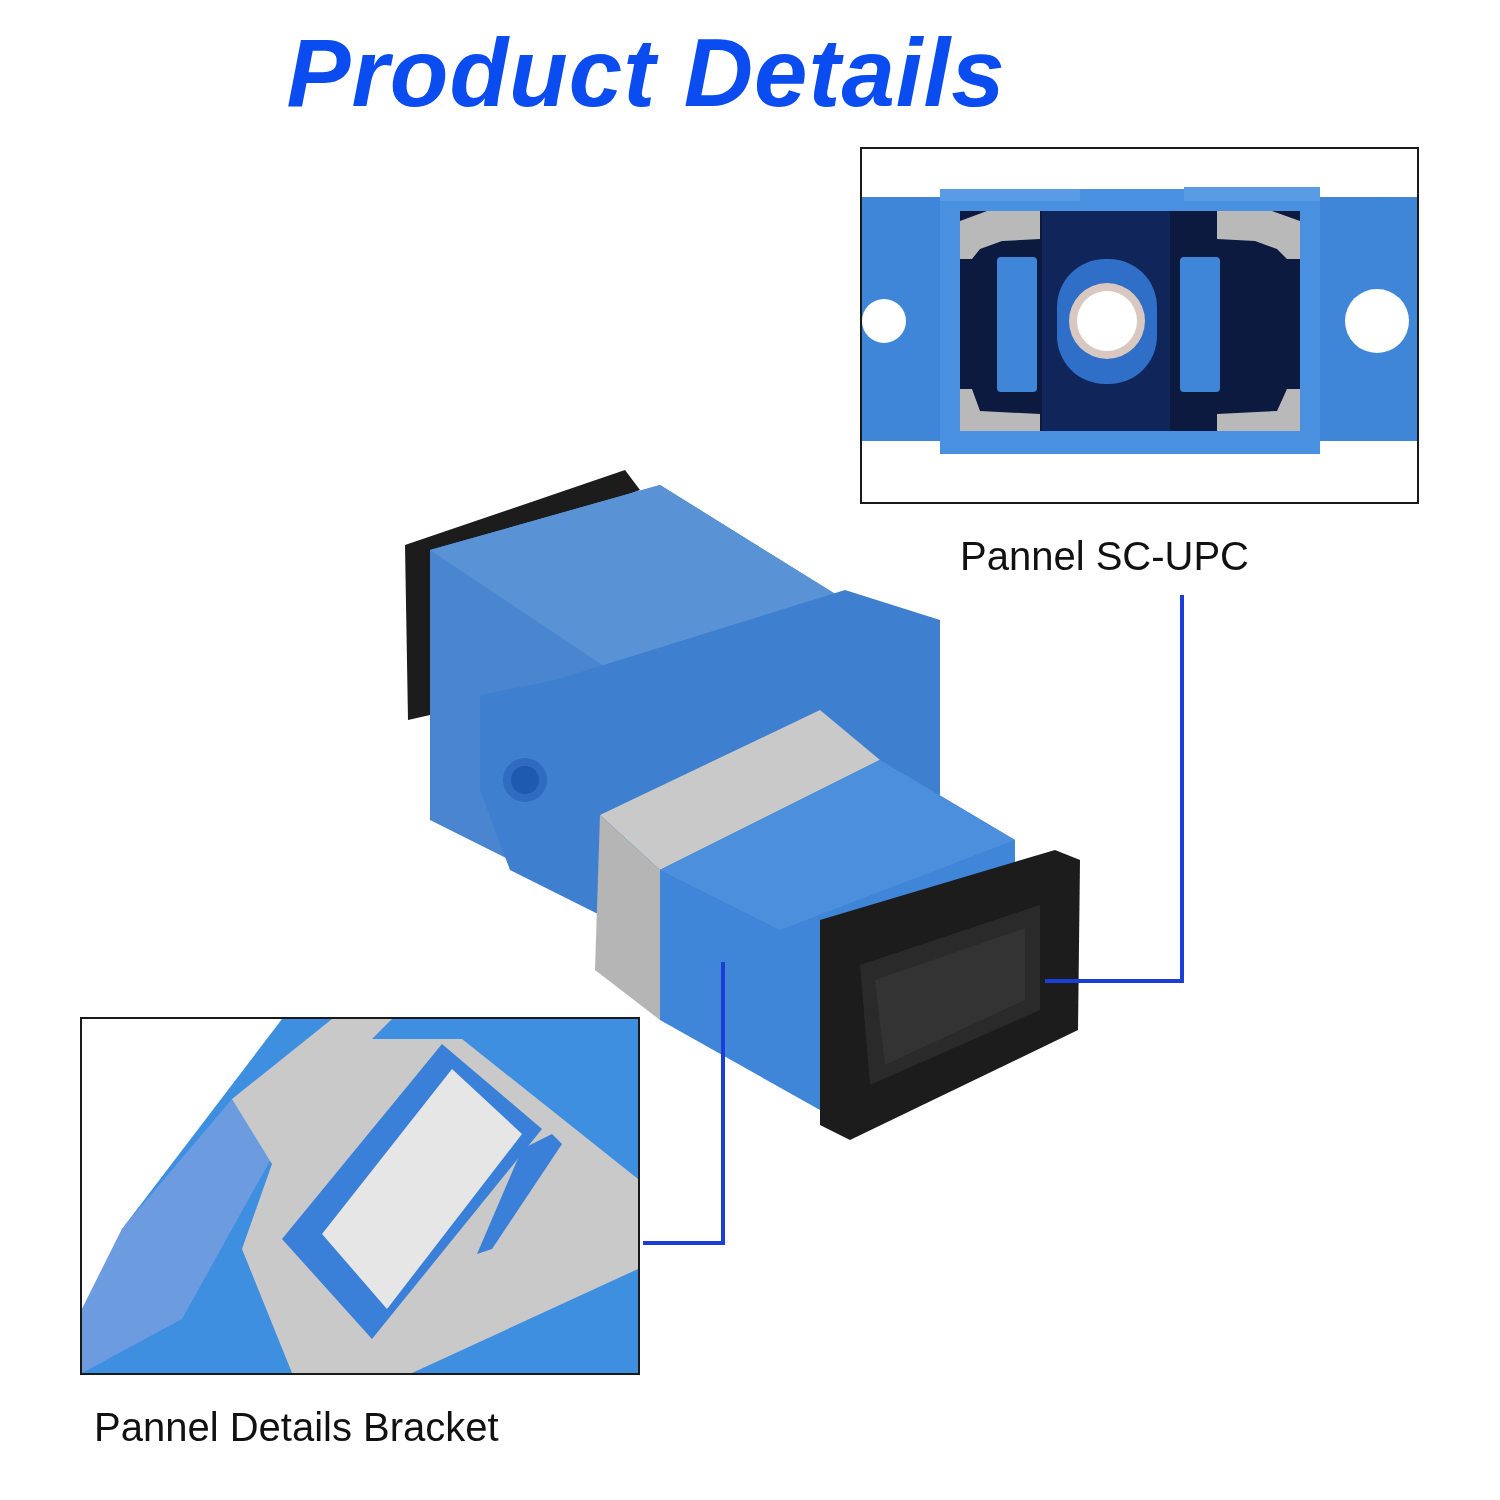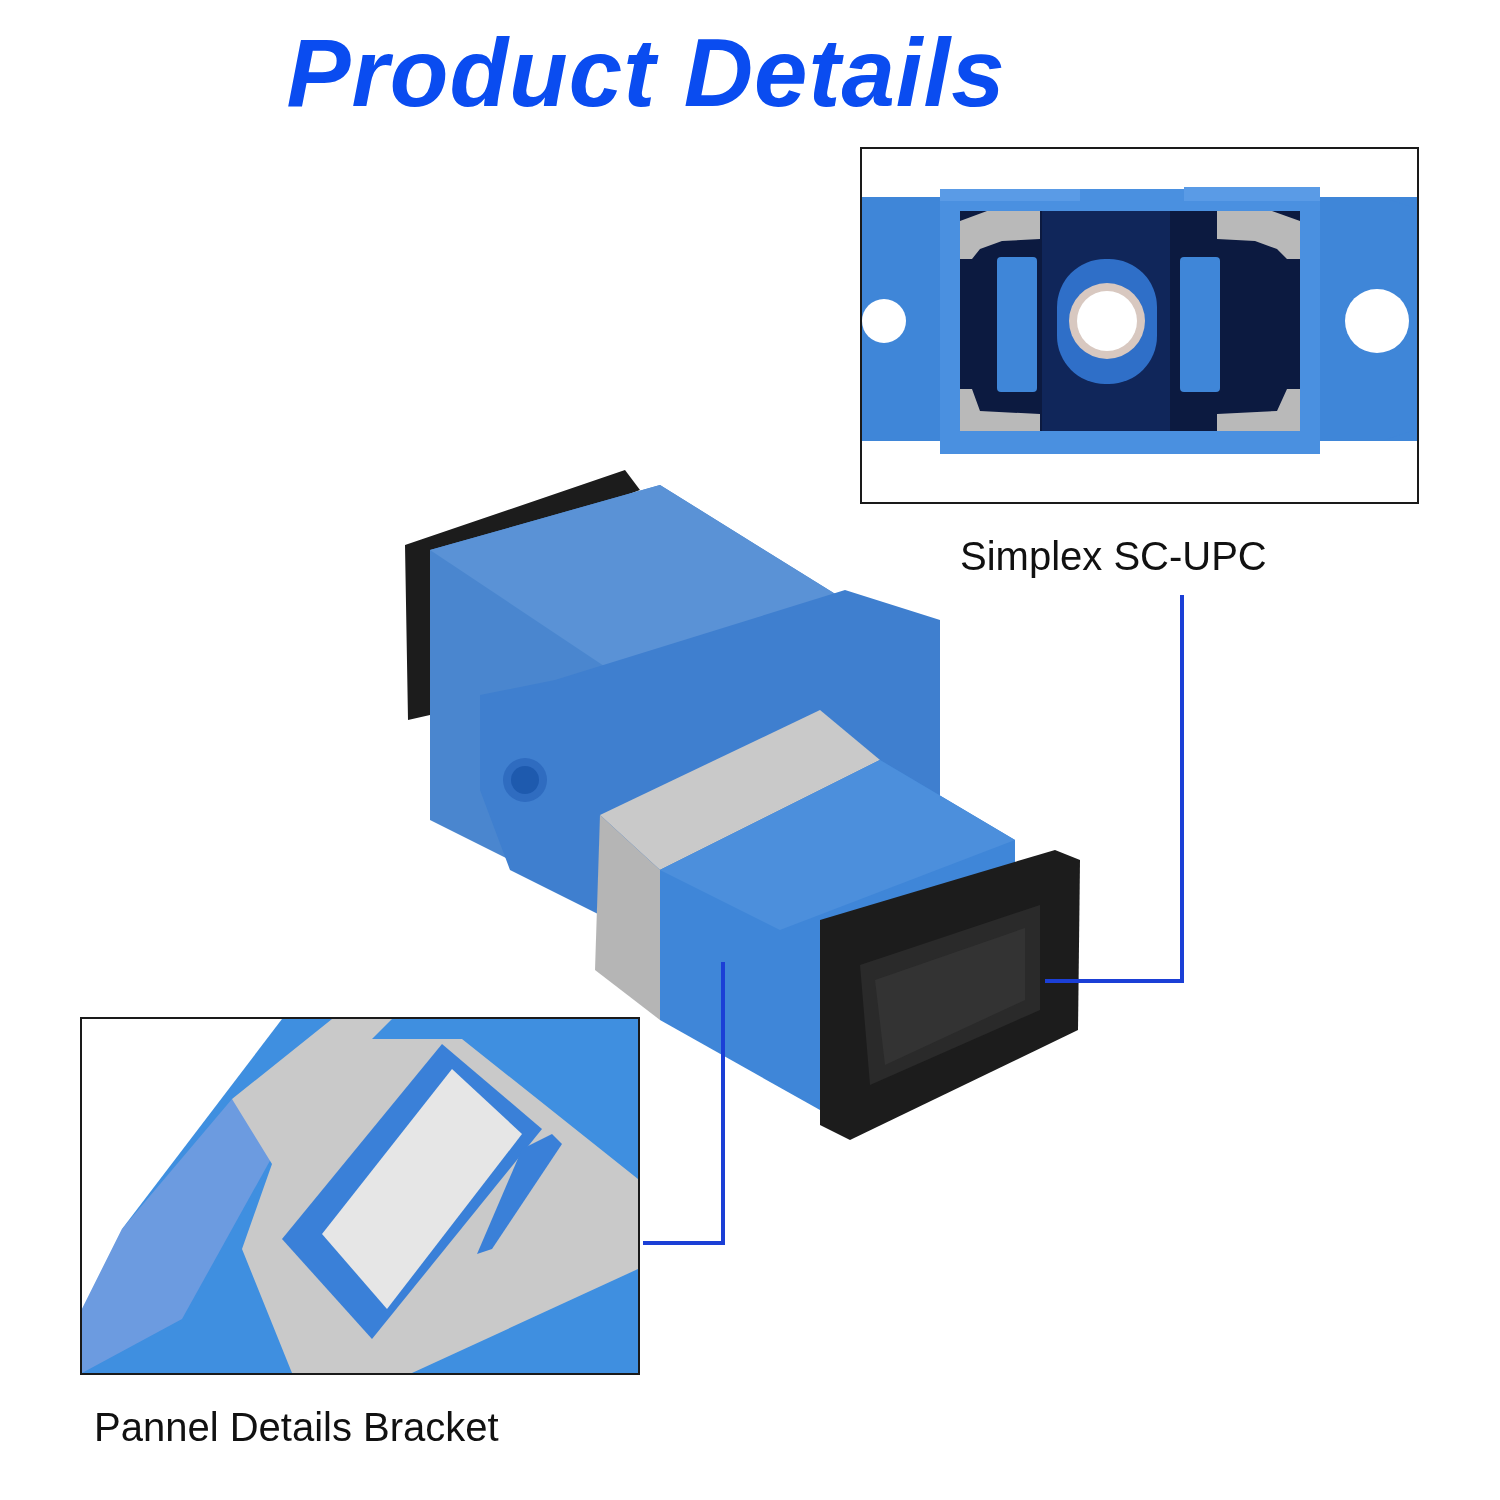--- a/index.html
+++ b/index.html
@@ -41,21 +41,21 @@
     <path d="M438 240 L425 240 L415 262 L355 265 L355 282 L438 282 Z" fill="#b9b9b9"></path>
 
     <rect x="135" y="108" width="40" height="135" rx="4" fill="#3f86d8"></rect>
     <rect x="318" y="108" width="40" height="135" rx="4" fill="#3f86d8"></rect>
 
     <rect x="195" y="110" width="100" height="125" rx="48" fill="#2f6fc8"></rect>
     <circle cx="245" cy="172" r="38" fill="#d8c8c0"></circle>
     <circle cx="245" cy="172" r="30" fill="#ffffff"></circle>
   </svg>
 </div>
-<div class="label" style="left:960px; top:534px;">Simplex SC-UPC</div>
+<div class="label" style="left:960px; top:534px;">Pannel SC-UPC</div>
 
 <div class="inset" style="left:80px; top:1017px; width:560px; height:358px;">
   <svg width="556" height="354" viewBox="0 0 556 354">
     <rect width="556" height="354" fill="#ffffff"></rect>
 
     <path d="M40 210 L200 0 L556 0 L556 354 L0 354 L0 290 Z" fill="#3f8fe0"></path>
     <path d="M40 210 L150 80 L200 120 L100 300 L0 354 L0 290 Z" fill="#8aa3e0" opacity="0.6"></path>
 
     <path d="M150 80 L250 0 L310 0 L290 20 L380 20 L556 160 L556 250 L330 354 L210 354 L160 230 L190 145 Z" fill="#c9c9c9"></path>
 

